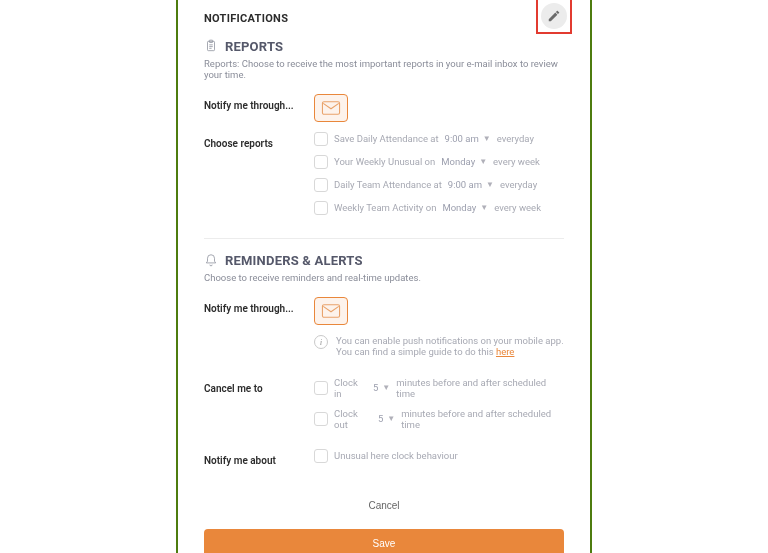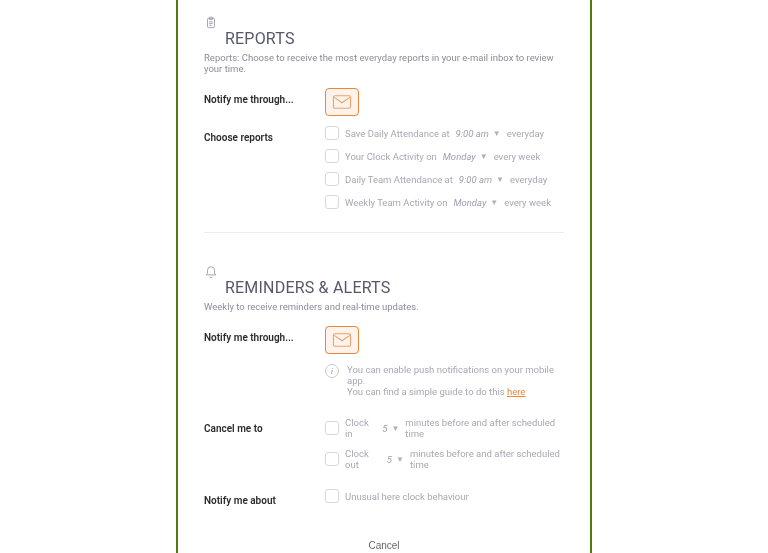--- a/index.html
+++ b/index.html
@@ -45,35 +45,33 @@
     justify-content: center;
     cursor: pointer;
   }
   .section-head {
     display: flex;
     align-items: center;
     gap: 7px;
     margin-bottom: 4px;
   }
   .section-label {
-    font-size: 16px;
-    font-weight: 400;
+    font-size: 13px;
+    font-weight: 700;
     color: #55586a;
     letter-spacing: 0.2px;
-    margin-top: 31px;
   }
   .section-desc {
     font-size: 9.5px;
     color: #8a8d99;
     margin-bottom: 14px;
   }
   .row {
     display: flex;
     margin-bottom: 10px;
-    gap: 11px;
   }
   .row-label {
     width: 110px;
     flex-shrink: 0;
     font-size: 10px;
     font-weight: 600;
     color: #2c2c2c;
     padding-top: 6px;
   }
   .row-content {
@@ -105,21 +103,20 @@
     background: #fff;
     flex-shrink: 0;
   }
   .sel {
     display: inline-flex;
     align-items: center;
     gap: 4px;
   }
   .sel-val {
     color: #9c9fae;
-    font-style: italic;
   }
   .caret {
     font-size: 8px;
     color: #b0b0b9;
   }
   hr.div {
     border: none;
     border-top: 1px solid #ececec;
     margin: 14px 0 14px 0;
   }
@@ -194,21 +191,21 @@
   <div class="section-head">
     <svg width="14" height="14" viewBox="0 0 24 24" class="icon-stroke">
       <rect x="6" y="4" width="12" height="16" rx="1.5"></rect>
       <rect x="9" y="2" width="6" height="4" rx="1"></rect>
       <line x1="9" y1="10" x2="15" y2="10"></line>
       <line x1="9" y1="13" x2="15" y2="13"></line>
       <line x1="9" y1="16" x2="13" y2="16"></line>
     </svg>
     <div class="section-label">REPORTS</div>
   </div>
-  <div class="section-desc">Reports: Choose to receive the most everyday reports in your e-mail inbox to review your time.</div>
+  <div class="section-desc">Reports: Choose to receive the most important reports in your e-mail inbox to review your time.</div>
 
   <div class="row">
     <div class="row-label">Notify me through...</div>
     <div class="row-content">
       <div class="email-box">
         <svg width="20" height="14" viewBox="0 0 24 18">
           <rect x="1" y="1" width="22" height="16" rx="2" fill="none" stroke="#e9a36b" stroke-width="1.4"></rect>
           <path d="M2 3l10 7 10-7" fill="none" stroke="#e9a36b" stroke-width="1.4"></path>
         </svg>
       </div>
@@ -222,21 +219,21 @@
         <div class="cbx"></div>
         <span>Save Daily Attendance at</span>
         <span class="sel">
           <span class="sel-val">9:00 am</span>
           <span class="caret">▼</span>
         </span>
         <span>everyday</span>
       </div>
       <div class="cbx-line">
         <div class="cbx"></div>
-        <span>Your Clock Activity on</span>
+        <span>Your Weekly Unusual on</span>
         <span class="sel">
           <span class="sel-val">Monday</span>
           <span class="caret">▼</span>
         </span>
         <span>every week</span>
       </div>
       <div class="cbx-line">
         <div class="cbx"></div>
         <span>Daily Team Attendance at</span>
         <span class="sel">
@@ -259,21 +256,21 @@
 
   <hr class="div">
 
   <div class="section-head">
     <svg width="14" height="14" viewBox="0 0 24 24" class="icon-stroke">
       <path d="M6 9a6 6 0 1 1 12 0v5l2 3H4l2-3V9z"></path>
       <path d="M10 20a2 2 0 0 0 4 0"></path>
     </svg>
     <div class="section-label">REMINDERS &amp; ALERTS</div>
   </div>
-  <div class="section-desc">Weekly to receive reminders and real-time updates.</div>
+  <div class="section-desc">Choose to receive reminders and real-time updates.</div>
 
   <div class="row">
     <div class="row-label">Notify me through...</div>
     <div class="row-content">
       <div class="email-box">
         <svg width="20" height="14" viewBox="0 0 24 18">
           <rect x="1" y="1" width="22" height="16" rx="2" fill="none" stroke="#e9a36b" stroke-width="1.4"></rect>
           <path d="M2 3l10 7 10-7" fill="none" stroke="#e9a36b" stroke-width="1.4"></path>
         </svg>
       </div>

